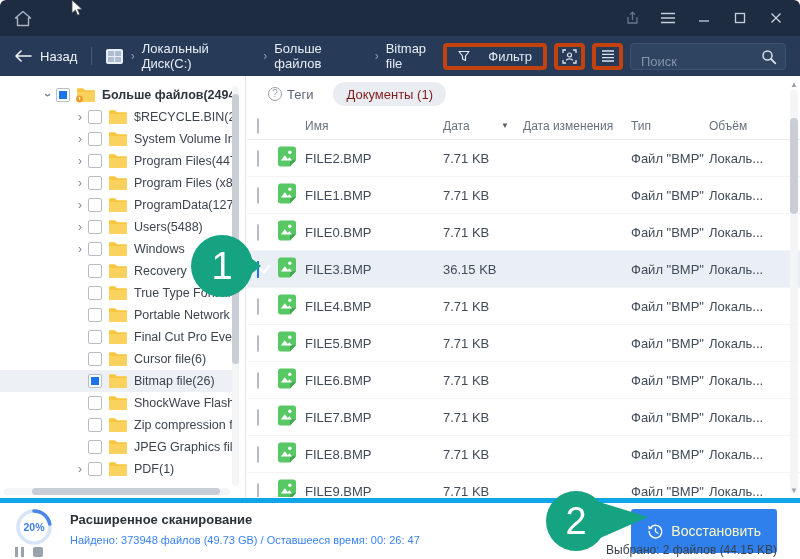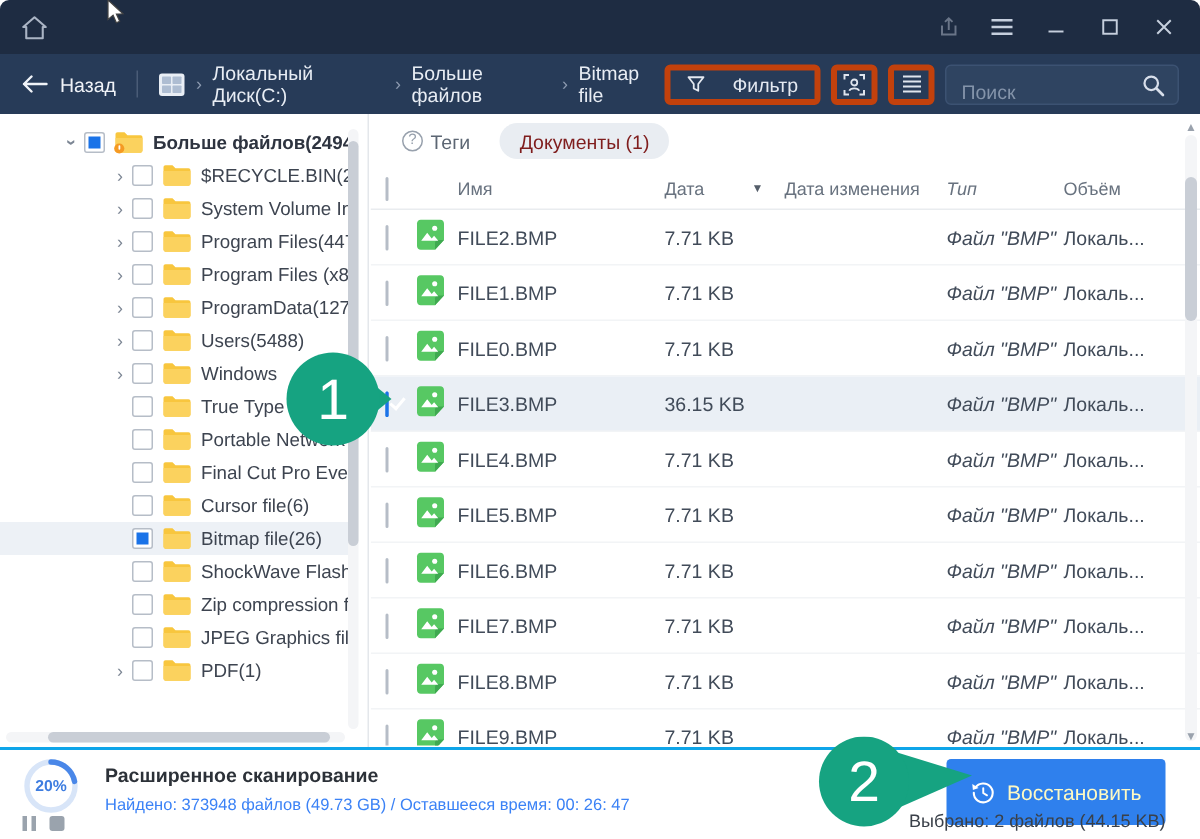--- a/index.html
+++ b/index.html
@@ -59,30 +59,30 @@
   .thead { height:28px; display:flex; align-items:center; border-bottom:1px solid #e9ecef; color:#68727f; font-size:12px; }
   .rows { height:357px; overflow:hidden; }
   .trow { height:37px; display:flex; align-items:center; border-bottom:1px solid #f2f4f6; font-size:13px; color:#414b59; }
   .trow.selected { background:#eaeff5; }
   .c-cb { width:30px; padding-left:10px; flex:0 0 30px; }
   .c-cb .cb { width:15px; height:15px; margin:0; }
   .c-icon { width:28px; flex:0 0 28px; }
   .c-name { width:138px; flex:0 0 138px; }
   .c-size { width:76px; flex:0 0 76px; display:flex; align-items:center; }
   .c-date { width:112px; flex:0 0 112px; padding-left:4px; }
-  .c-type { width:78px; flex:0 0 78px;font-style:italic; }
+  .c-type { width:78px; flex:0 0 78px; }
   .c-path { flex:1; }
   .thead .c-size, .thead .c-date, .thead .c-type, .thead .c-path, .thead .c-name { font-size:12px; }
   .sort-caret { margin-left:auto; margin-right:10px; color:#555e6a; font-size:8px; }
   .main-vscroll { position:absolute; right:2px; top:14px; width:8px; height:404px; background:#f4f5f7; border-radius:4px; }
   .main-vscroll .thumb { position:absolute; left:0; top:28px; width:8px; height:96px; background:#c9ced6; border-radius:4px; }
   .scroll-arrow { position:absolute; left:0; width:8px; text-align:center; color:#9aa2ad; font-size:8px; }
 
   
-  #footer { position:absolute; left:0; top:498px; width:800px; height:61px; background:#fff; border-top:2px solid #0ea5e9; }
+  #footer { position:absolute; left:0; top:498px; width:800px; height:61px; background:#fff; border-top:5px solid #0ea5e9; }
   .ring-wrap { position:absolute; left:14px; top:4px; width:40px; height:40px; }
   .ring-label { position:absolute; left:0; top:0; width:40px; height:40px; display:flex; align-items:center; justify-content:center; font-size:10.5px; font-weight:bold; color:#3e7de0; }
   .scan-controls { position:absolute; left:15px; top:44px; display:flex; gap:9px; align-items:center; }
   .pause-icon { display:flex; gap:3px; }
   .pause-icon span { width:3px; height:10px; background:#9aa3ad; }
   .stop-icon { width:10px; height:10px; background:#9aa3ad; border-radius:2px; }
   .scan-title { position:absolute; left:70px; top:9px; font-size:13px; font-weight:bold; color:#2c3138; }
   .scan-detail { position:absolute; left:70px; top:31px; font-size:11px; color:#3b82f6; }
   .restore-btn { position:absolute; right:23px; top:6px; height:44px; background:#2f80ed; border:none; border-radius:3px; color:#fef9c3; font-size:14px; display:flex; align-items:center; gap:7px; padding:0 16px; font-family:"Liberation Sans", sans-serif; }
   .selected-info { position:absolute; right:23px; top:40px; font-size:12px; color:#3a4049; }
@@ -279,20 +279,31 @@
     <span class="cb"></span>
     <span class="folder-wrap">
       <svg width="20" height="16" viewBox="0 0 20 16">
         <path d="M1 2.6 C1 1.8 1.6 1.2 2.4 1.2 H7 L9 3.2 H17.6 C18.4 3.2 19 3.8 19 4.6 V13.4 C19 14.2 18.4 14.8 17.6 14.8 H2.4 C1.6 14.8 1 14.2 1 13.4 Z" fill="#f8c63e"></path>
         <path d="M1 5 H19 V13.4 C19 14.2 18.4 14.8 17.6 14.8 H2.4 C1.6 14.8 1 14.2 1 13.4 Z" fill="#fbd25e"></path>
       </svg>
     </span>
     <span class="tree-label">Windows</span>
   </div>
 
+  <div class="tree-item child">
+    <span class="caret"></span>
+    <span class="cb"></span>
+    <span class="folder-wrap">
+      <svg width="20" height="16" viewBox="0 0 20 16">
+        <path d="M1 2.6 C1 1.8 1.6 1.2 2.4 1.2 H7 L9 3.2 H17.6 C18.4 3.2 19 3.8 19 4.6 V13.4 C19 14.2 18.4 14.8 17.6 14.8 H2.4 C1.6 14.8 1 14.2 1 13.4 Z" fill="#f8c63e"></path>
+        <path d="M1 5 H19 V13.4 C19 14.2 18.4 14.8 17.6 14.8 H2.4 C1.6 14.8 1 14.2 1 13.4 Z" fill="#fbd25e"></path>
+      </svg>
+    </span>
+    <span class="tree-label">Recovery</span>
+  </div>
 
   <div class="tree-item child">
     <span class="caret"></span>
     <span class="cb"></span>
     <span class="folder-wrap">
       <svg width="20" height="16" viewBox="0 0 20 16">
         <path d="M1 2.6 C1 1.8 1.6 1.2 2.4 1.2 H7 L9 3.2 H17.6 C18.4 3.2 19 3.8 19 4.6 V13.4 C19 14.2 18.4 14.8 17.6 14.8 H2.4 C1.6 14.8 1 14.2 1 13.4 Z" fill="#f8c63e"></path>
         <path d="M1 5 H19 V13.4 C19 14.2 18.4 14.8 17.6 14.8 H2.4 C1.6 14.8 1 14.2 1 13.4 Z" fill="#fbd25e"></path>
       </svg>
     </span>

